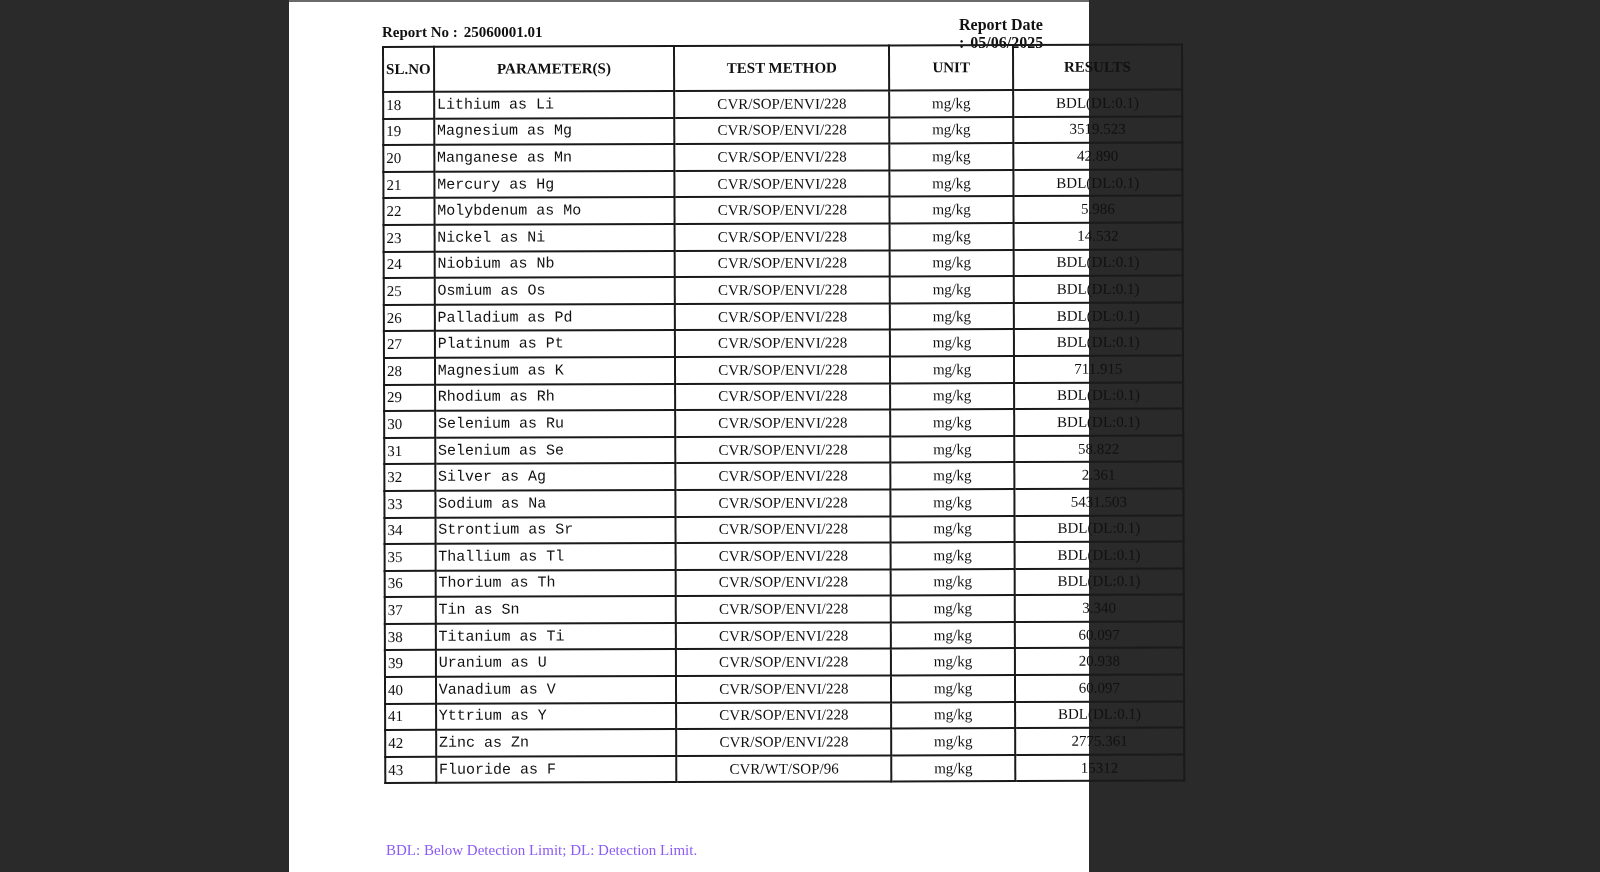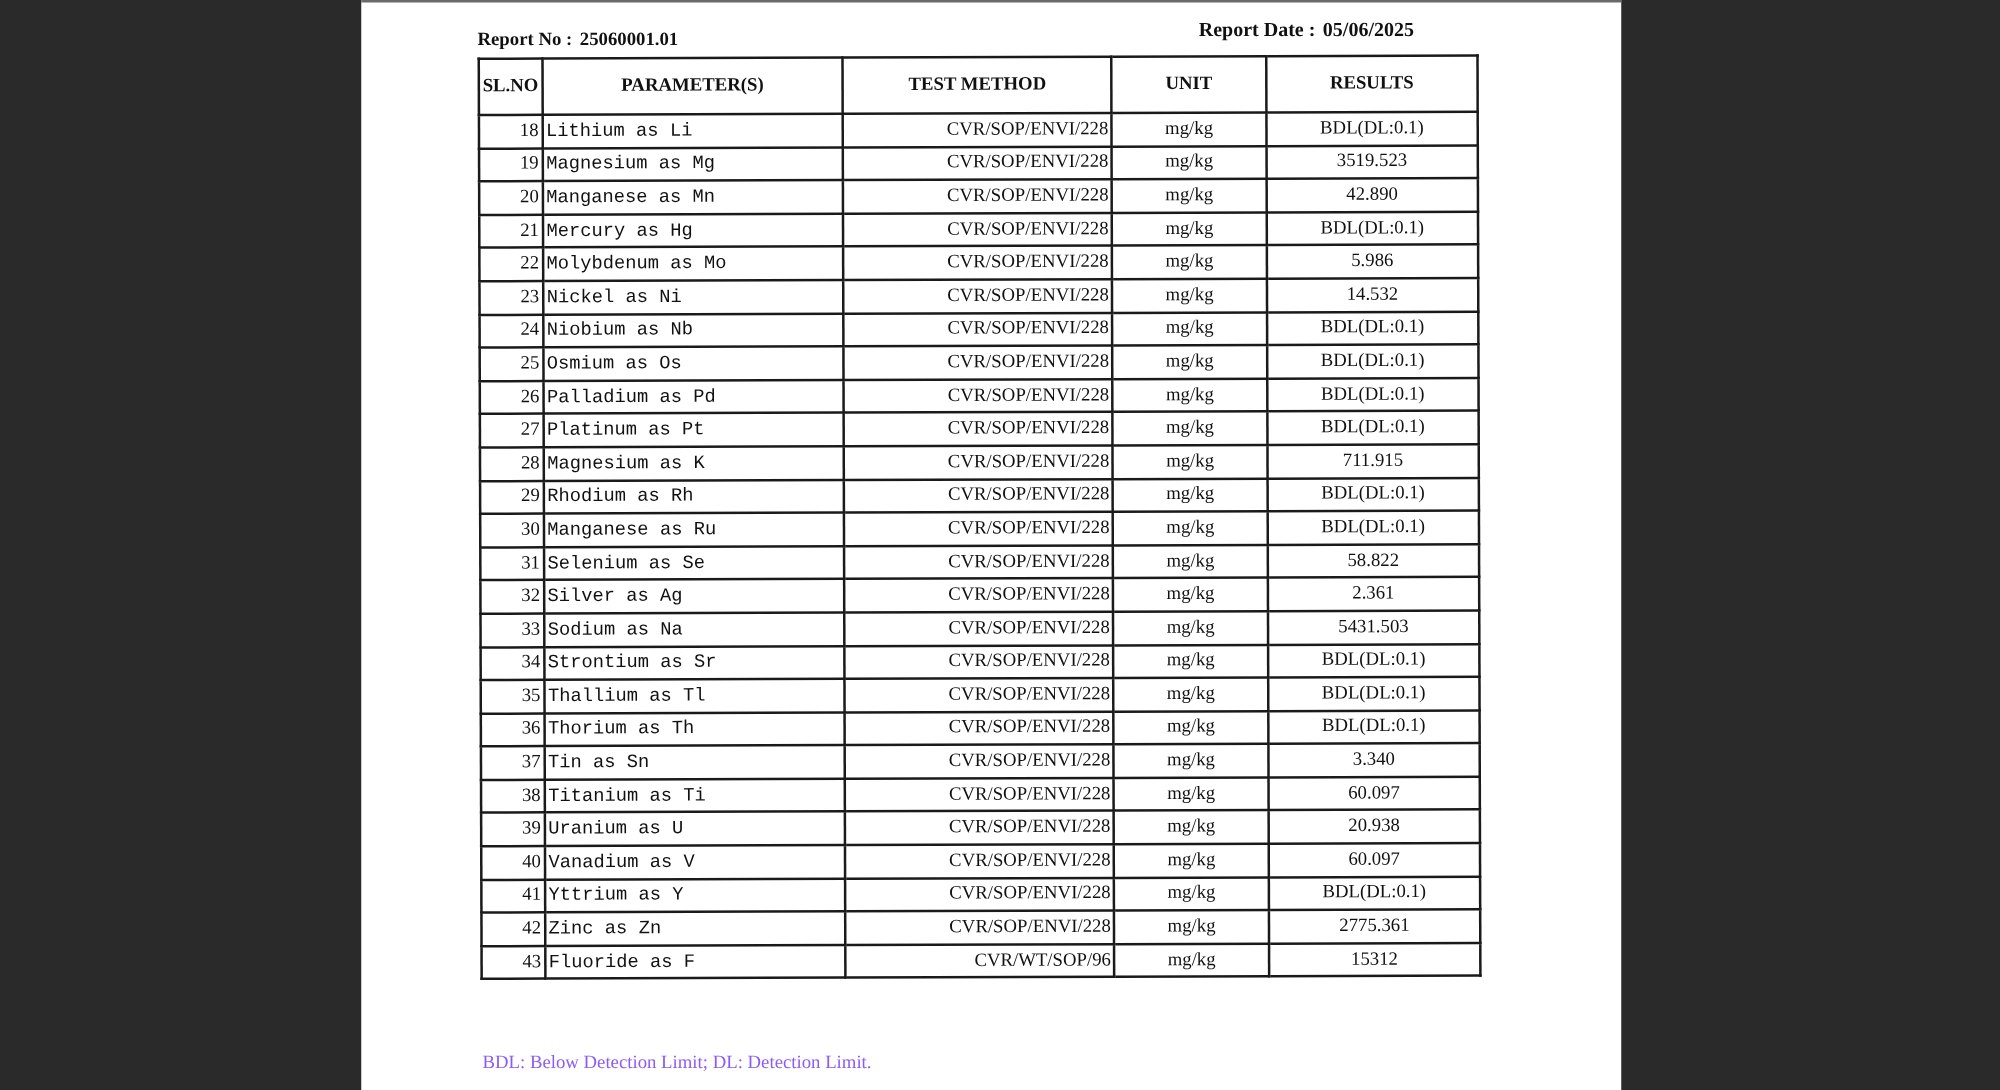--- a/index.html
+++ b/index.html
@@ -6,21 +6,21 @@
   body {
     width: 1600px; height: 872px;
     background: #2a2a2a;
     position: relative;
     overflow: hidden;
     font-family: "Liberation Serif", serif;
   }
   .page {
     position: absolute;
     left: 289px; top: 0;
-    width: 1008px; height: 872px;
+    width: 800px; height: 872px;
     background: #ffffff;
     border-top: 2px solid #6a6a6a;
     box-sizing: border-box;
   }
   .report-no {
     position: absolute;
     left: 93px; top: 22px;
     font-size: 15px; font-weight: bold;
     color: #111;
   }
@@ -51,23 +51,23 @@
     height: 43px;
     font-weight: bold;
     font-size: 15px;
     text-align: center;
   }
   th.c-sl { width: 44px; text-align: left; padding-left: 1px; border-radius: 22px; }
   th.c-param { width: 234px; }
   th.c-method { width: 209px; }
   th.c-unit { width: 117px; }
   th.c-res { width: 163px; }
-  td.sl { text-align: right; }
+  td.sl { text-align: left; }
   td.param { text-align: left; padding-left: 1px; font-family: Liberation Mono, monospace; }
-  td.method { text-align: right; padding-left: 1px; margin-left: 27px; }
+  td.method { text-align: center; padding-left: 1px; margin-left: 27px; }
   td.unit { text-align: center; }
   td.res { text-align: center; }
   .footnote {
     position: absolute;
     left: 97px; top: 840px;
     font-size: 15px;
     color: #8b5cf6;
   }
 </style>
 </head>
@@ -171,21 +171,21 @@
         </tr>
         <tr>
           <td class="sl">29</td>
           <td class="param">Rhodium as Rh</td>
           <td class="method">CVR/SOP/ENVI/228</td>
           <td class="unit">mg/kg</td>
           <td class="res">BDL(DL:0.1)</td>
         </tr>
         <tr>
           <td class="sl">30</td>
-          <td class="param">Manganese as Ru</td>
+          <td class="param">Selenium as Ru</td>
           <td class="method">CVR/SOP/ENVI/228</td>
           <td class="unit">mg/kg</td>
           <td class="res">BDL(DL:0.1)</td>
         </tr>
         <tr>
           <td class="sl">31</td>
           <td class="param">Selenium as Se</td>
           <td class="method">CVR/SOP/ENVI/228</td>
           <td class="unit">mg/kg</td>
           <td class="res">58.822</td>

